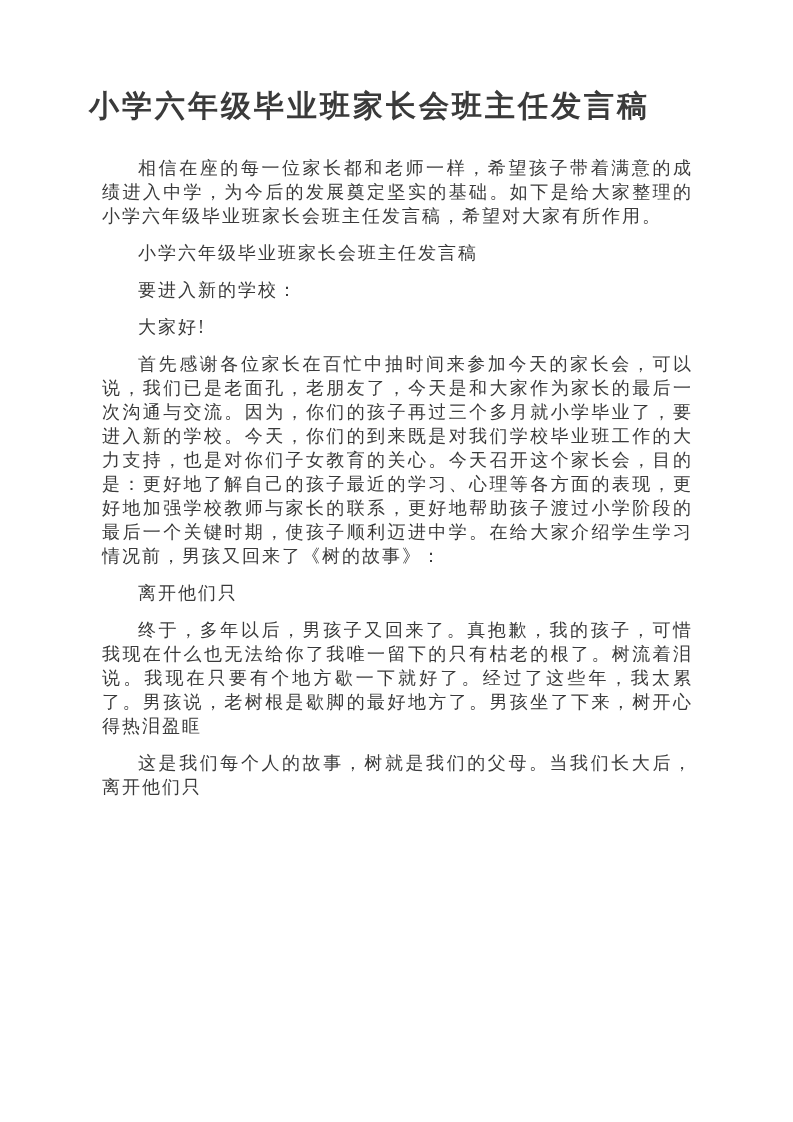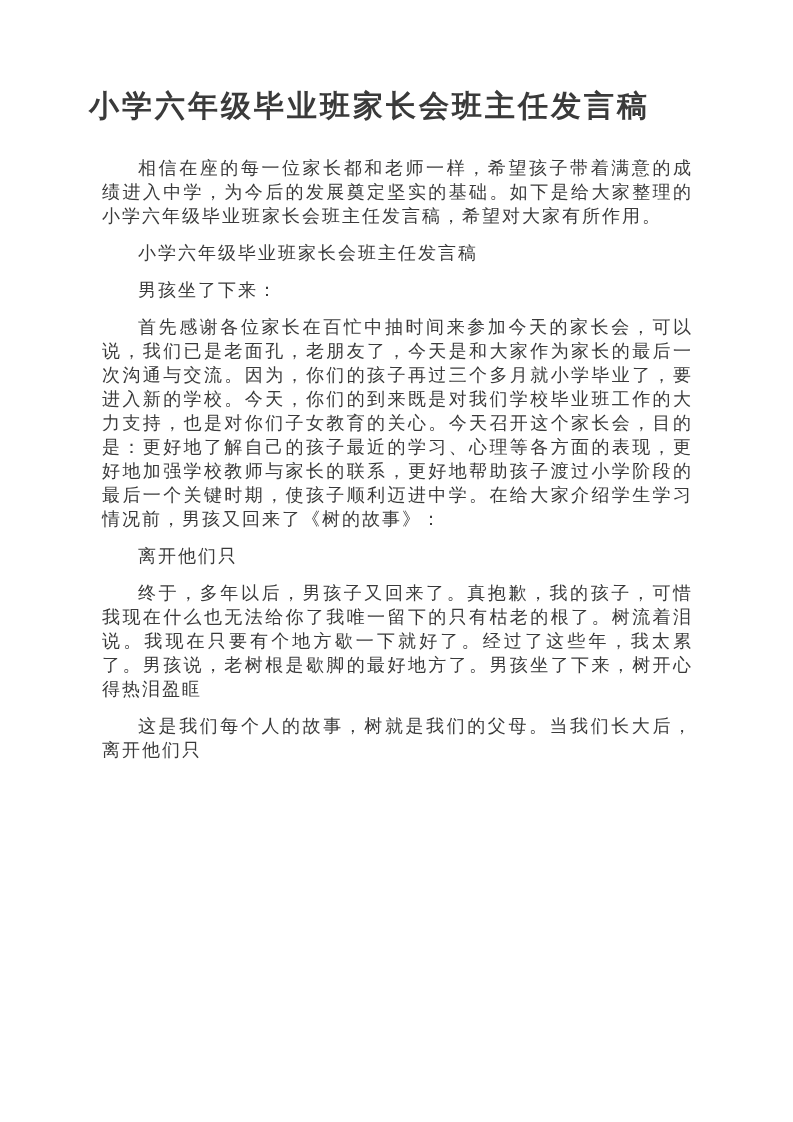--- a/index.html
+++ b/index.html
@@ -50,21 +50,22 @@
 </style>
 </head>
 <body>
 
 <div class="page">
 
   <h1 class="doc-title">小学六年级毕业班家长会班主任发言稿</h1>
 
   <p class="para">相信在座的每一位家长都和老师一样，希望孩子带着满意的成绩进入中学，为今后的发展奠定坚实的基础。如下是给大家整理的小学六年级毕业班家长会班主任发言稿，希望对大家有所作用。</p>
   <p class="para">小学六年级毕业班家长会班主任发言稿</p>
-  <p class="para">男孩坐了下来：</p>
+  <p class="para">要进入新的学校：</p>
+  <p class="para">大家好!</p>
   <p class="para">首先感谢各位家长在百忙中抽时间来参加今天的家长会，可以说，我们已是老面孔，老朋友了，今天是和大家作为家长的最后一次沟通与交流。因为，你们的孩子再过三个多月就小学毕业了，要进入新的学校。今天，你们的到来既是对我们学校毕业班工作的大力支持，也是对你们子女教育的关心。今天召开这个家长会，目的是：更好地了解自己的孩子最近的学习、心理等各方面的表现，更好地加强学校教师与家长的联系，更好地帮助孩子渡过小学阶段的最后一个关键时期，使孩子顺利迈进中学。在给大家介绍学生学习情况前，男孩又回来了《树的故事》：</p>
   <p class="para">离开他们只</p>
   <p class="para">终于，多年以后，男孩子又回来了。真抱歉，我的孩子，可惜我现在什么也无法给你了我唯一留下的只有枯老的根了。树流着泪说。我现在只要有个地方歇一下就好了。经过了这些年，我太累了。男孩说，老树根是歇脚的最好地方了。男孩坐了下来，树开心得热泪盈眶</p>
   <p class="para">这是我们每个人的故事，树就是我们的父母。当我们长大后，离开他们只</p>
 
   <div class="footer-url">https://tukuppt.com</div>
 
 </div>
 
 </body></html>

